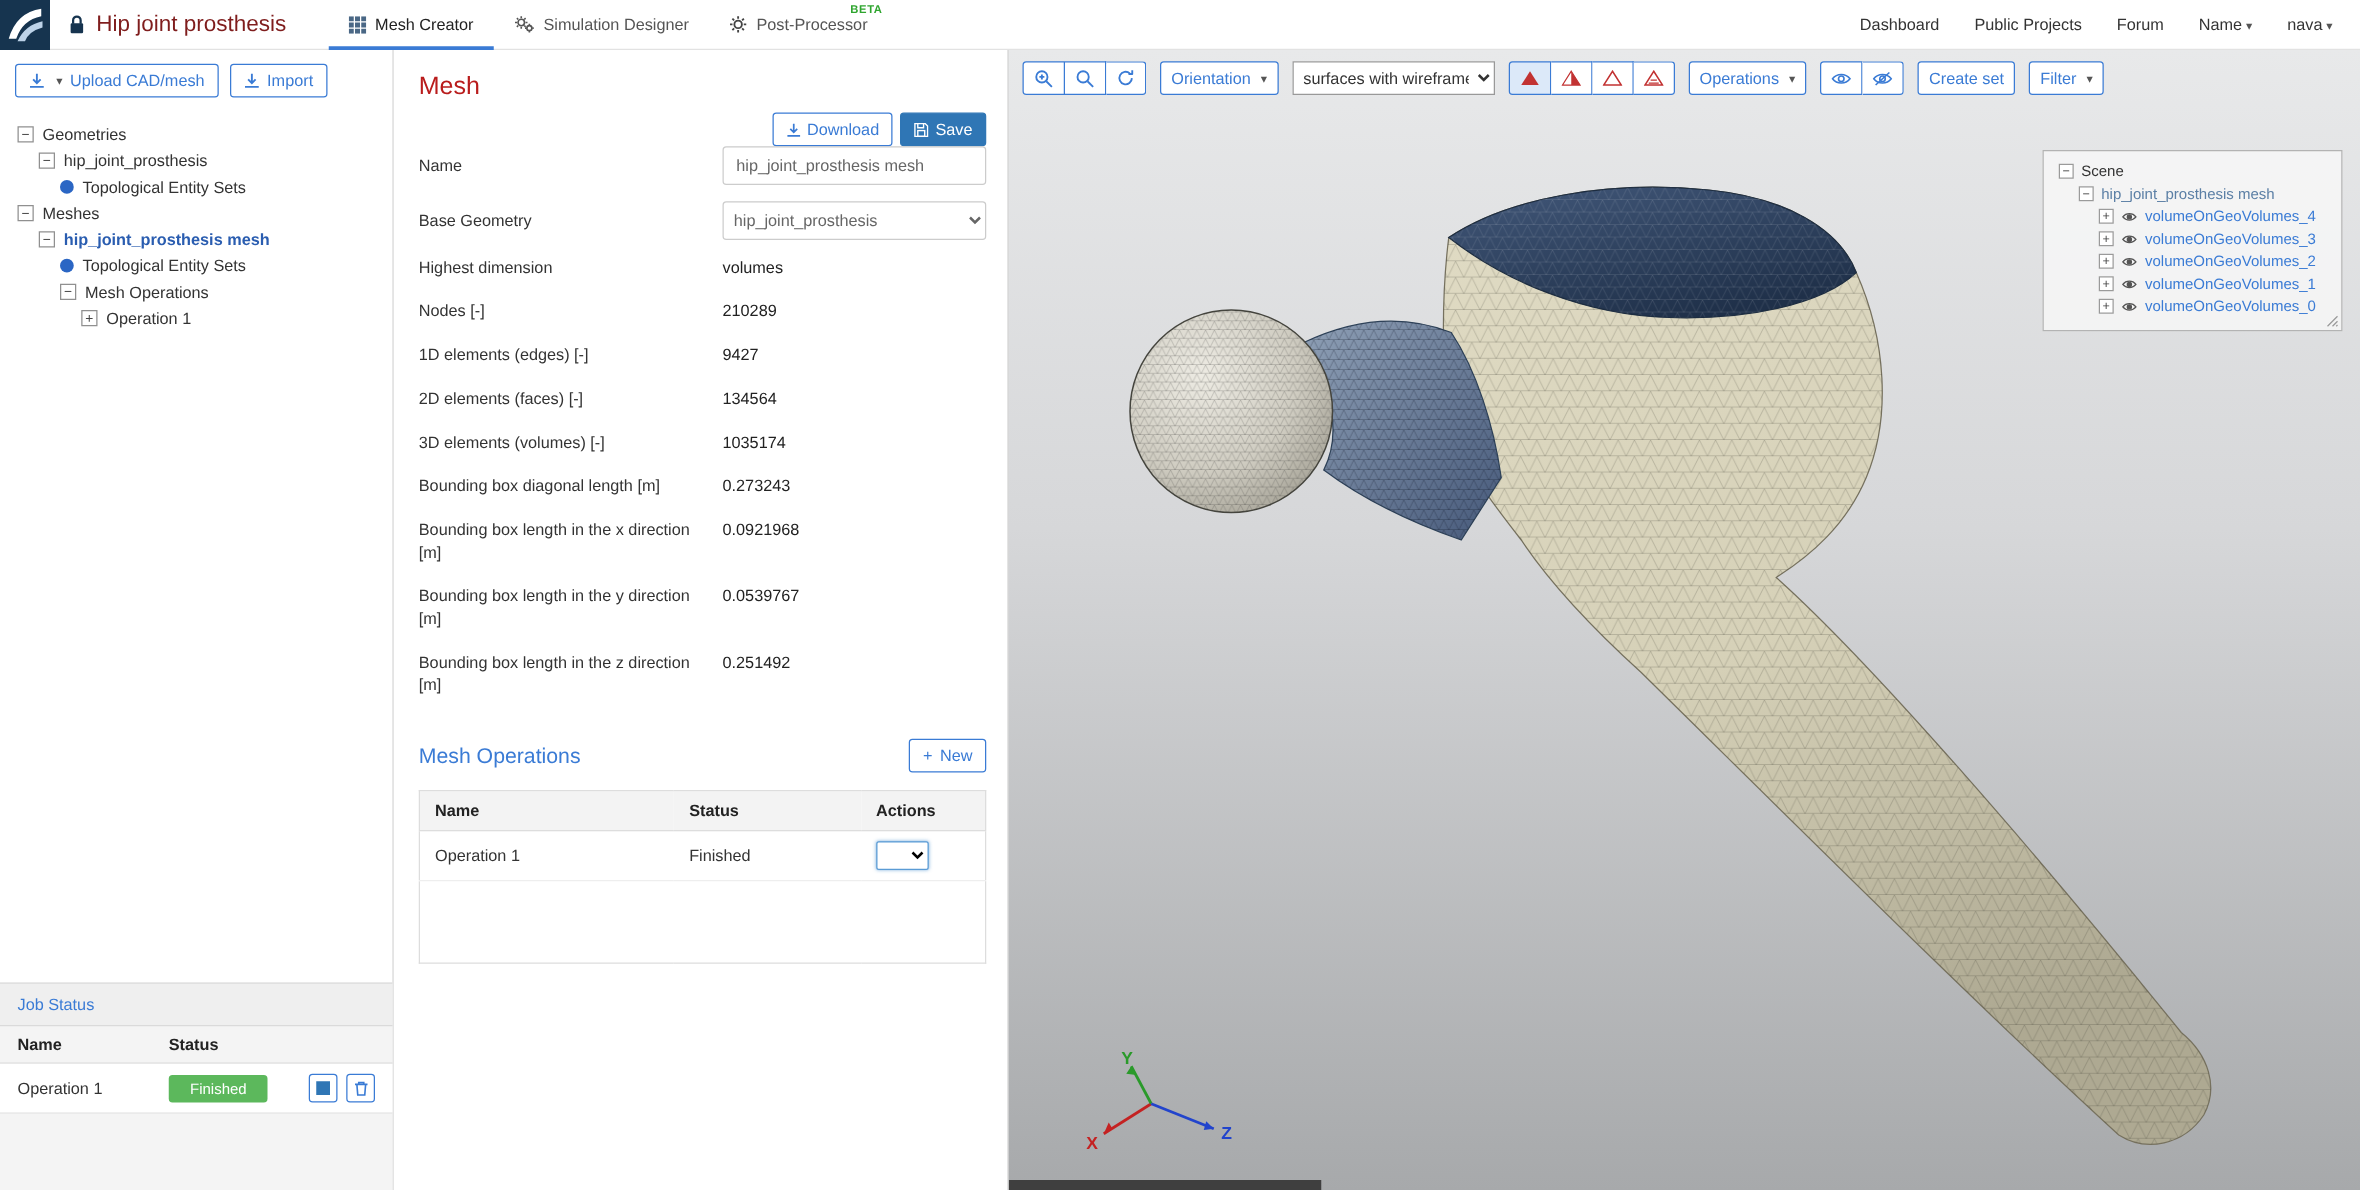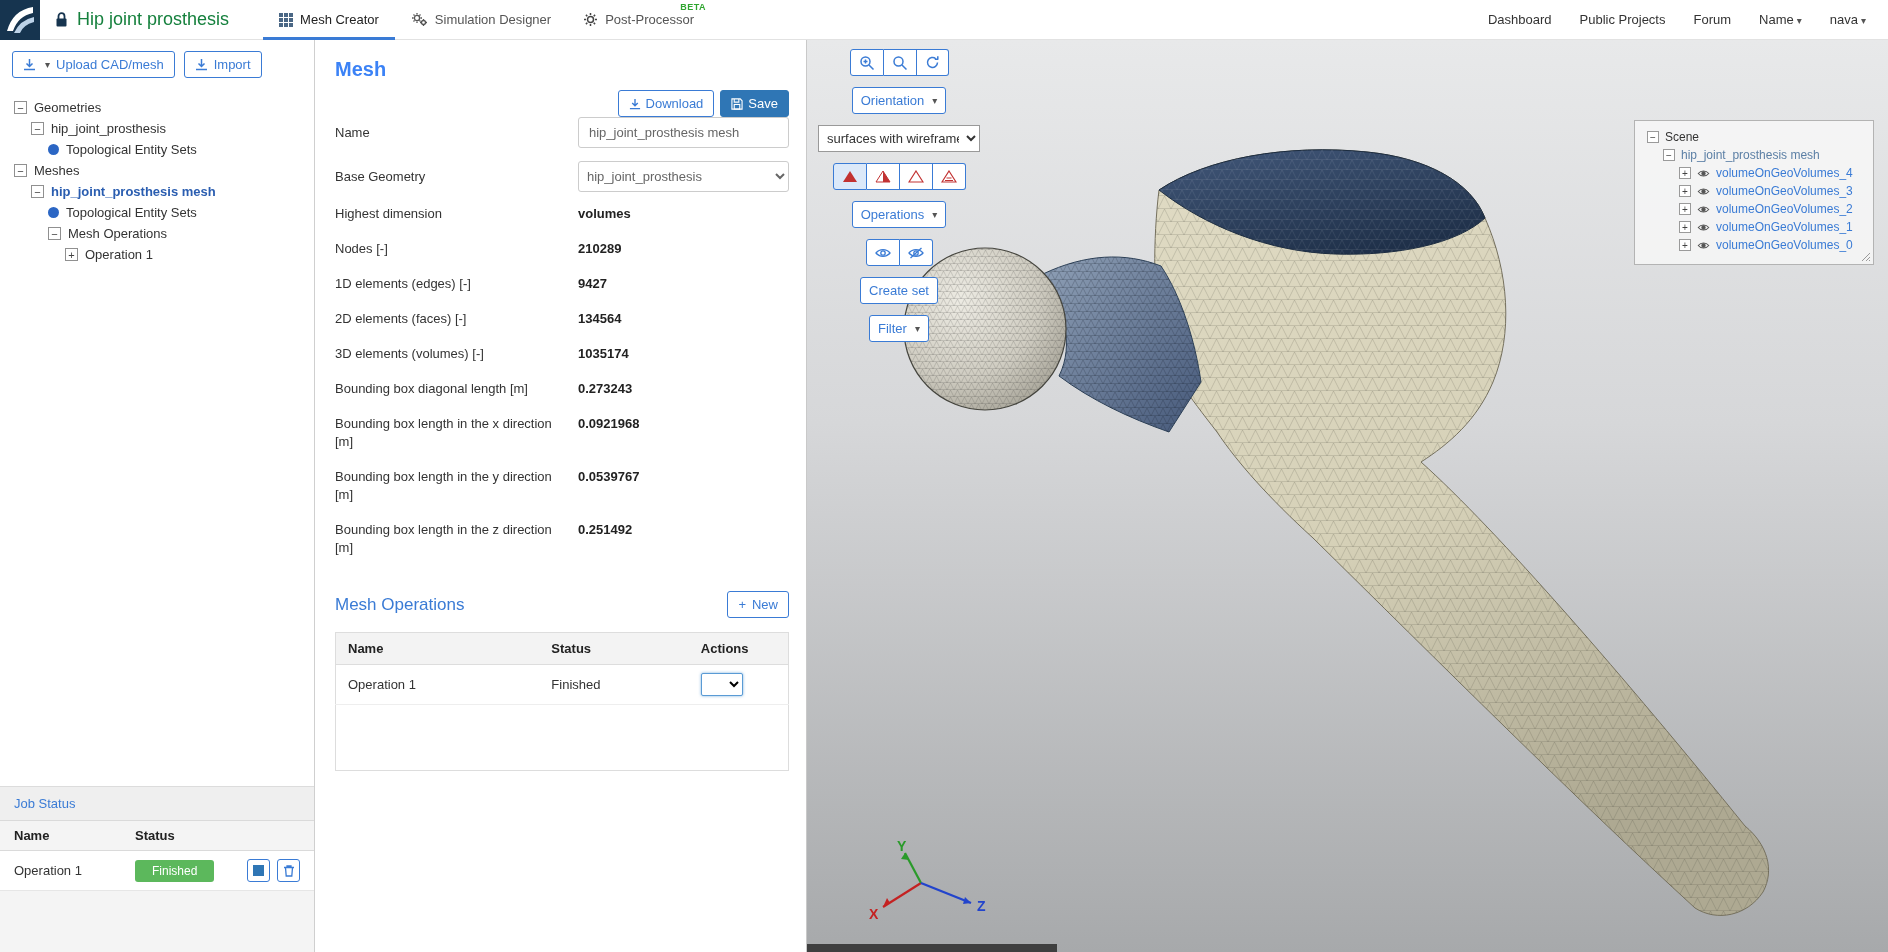--- a/index.html
+++ b/index.html
@@ -1,21 +1,21 @@
 <!DOCTYPE html>
 <html><head>
 <meta charset="utf-8">
 <style>
   * { margin:0; padding:0; box-sizing:border-box; }
   html,body { width:1888px; height:952px; overflow:hidden; font-family:"Liberation Sans", sans-serif; background:#fff; }
 
   
   .topbar { position:absolute; top:0; left:0; right:0; height:40px; background:#fff; border-bottom:1px solid #e2e2e2; display:flex; align-items:center; z-index:50; }
   .logo { width:40px; height:40px; background:#16344f; flex:none; display:flex; align-items:center; justify-content:center; }
-  .project-title { display:flex; align-items:center; gap:8px; margin-left:14px; color:#15803d; font-size:18px; white-space:nowrap; }
+  .project-title { display:flex; align-items:center; gap:8px; margin-left:14px; color:#7f1d1d; font-size:18px; white-space:nowrap; }
   .tabs { display:flex; height:100%; margin-left:34px; }
   .tab { display:flex; align-items:center; gap:7px; padding:0 16px; font-size:13px; color:#555; position:relative; cursor:pointer; white-space:nowrap; }
   .tab.active { color:#222; }
   .tab.active::after { content:""; position:absolute; left:0; right:0; bottom:-1px; height:3px; background:#3a7bd5; }
   .beta { position:absolute; top:2px; right:4px; color:#2fa52f; font-size:9px; font-weight:bold; letter-spacing:.5px; }
   .topnav { margin-left:auto; display:flex; align-items:center; gap:28px; margin-right:22px; font-size:13px; color:#333; }
   .topnav .navitem { cursor:pointer; white-space:nowrap; }
   .caret { font-size:10px; color:#555; margin-left:3px; }
 
   
@@ -38,45 +38,45 @@
   .job-row { display:flex; align-items:center; padding:8px 14px; background:#fff; font-size:13px; color:#333; }
   .badge { background:#5cb85c; color:#fff; border-radius:3px; padding:4px 17px; font-size:12px; }
   .job-actions { margin-left:auto; display:flex; gap:7px; }
   .icon-btn { width:23px; height:23px; border:1px solid #3a7bd5; border-radius:3px; background:#fff; display:flex; align-items:center; justify-content:center; cursor:pointer; padding:0; }
   .stop-square { width:11px; height:11px; background:#2f76b5; }
   .job-filler { height:62px; background:#f4f4f4; border-top:1px solid #e6e6e6; }
 
   
   .panel { position:absolute; top:40px; left:315px; width:492px; bottom:0; background:#fff; border-right:1px solid #c9c9c9; padding:18px 17px 0 20px; overflow:hidden; }
   .panel-head { display:flex; align-items:flex-start; }
-  .panel-title { font-size:20px; color:#3b82f6; font-weight:bold; }
+  .panel-title { font-size:20px; color:#b91c1c; font-weight:normal; }
   .panel-actions { margin-left:auto; display:flex; gap:6px;margin-top:32px; }
   .btn-sm { display:inline-flex; align-items:center; gap:5px; font-size:13px; border-radius:3px; padding:5px 10px; cursor:pointer; }
   .btn-dl { border:1px solid #3a7bd5; background:#fff; color:#3a7bd5; }
   .btn-primary { border:1px solid #2f76b5; background:#2f76b5; color:#fff; }
   .section-h { color:#3a7bd5; font-size:17px; font-weight:normal; margin:30px 0 20px; }
   .field { display:flex; align-items:flex-start; margin-bottom:17px; font-size:13px; color:#333; }
   .field.ctrl { align-items:center; margin-bottom:13px; }
   .field .lbl { width:243px; flex:none; line-height:18px; padding-right:16px; }
-  .field .val { line-height:18px; color:#222;font-weight:bold; }
+  .field .val { line-height:18px; color:#222; }
   .tinput { width:211px; height:31px; border:1px solid #ccc; border-radius:3px; padding:0 10px; font-size:13px; color:#666; background:#fff; }
   select.tinput { padding:0 4px; color:#666; }
   .ops-head { display:flex; align-items:center; margin:34px 0 14px; }
   .ops-head .section-h { margin:0; }
   .btn-new { margin-left:auto; }
   table.ops { width:100%; border-collapse:collapse; border:1px solid #ddd; font-size:13px; }
   table.ops th { background:#f3f3f3; text-align:left; font-weight:bold; color:#222; padding:8px 12px; border-bottom:1px solid #ddd; }
   table.ops td { padding:8px 12px; border-bottom:1px solid #eee; color:#333; }
   table.ops tr.filler td { border-bottom:none; height:66px; }
   .status-green { color:#2e9b2e; }
   .mini-select { width:42px; height:23px; border:1px solid #5a9bd5; border-radius:2px; background:#fff; box-shadow:0 0 3px rgba(90,155,213,.8); }
 
   
   .viewer { position:absolute; top:40px; left:807px; right:0; bottom:0; background:linear-gradient(180deg,#e8e9ea 0%,#d6d7d9 42%,#a7a9ab 100%); overflow:hidden; }
-  .vtoolbar { position:absolute; top:9px; left:11px; display:flex; align-items:center; gap:11px; z-index:20;flex-direction:column; }
+  .vtoolbar { position:absolute; top:9px; left:11px; display:flex; align-items:center; gap:11px; z-index:20; }
   .vgroup { display:flex; }
   .vbtn { height:27px; min-width:29px; border:1px solid #3a7bd5; background:#fff; color:#3a7bd5; display:inline-flex; align-items:center; justify-content:center; gap:5px; font-size:13px; padding:0 8px; cursor:pointer; }
   .vgroup .vbtn { border-radius:0; }
   .vgroup .vbtn:first-child { border-radius:3px 0 0 3px; }
   .vgroup .vbtn:last-child { border-radius:3px 0 0 3px; border-radius:0 3px 3px 0; }
   .vgroup .vbtn + .vbtn { border-left:none; }
   .vbtn.single { border-radius:3px; }
   .vbtn.pressed { background:#dce9f9; }
   .vselect { height:27px; border:1px solid #999; background:#fff; font-size:13px; color:#333; padding:0 4px; width:162px; }
   .scene-tree { position:absolute; top:80px; right:14px; width:240px; background:rgba(250,250,250,0.74); border:1px solid #b3b3b3; padding:7px 4px 10px; font-size:12px; color:#444; }

